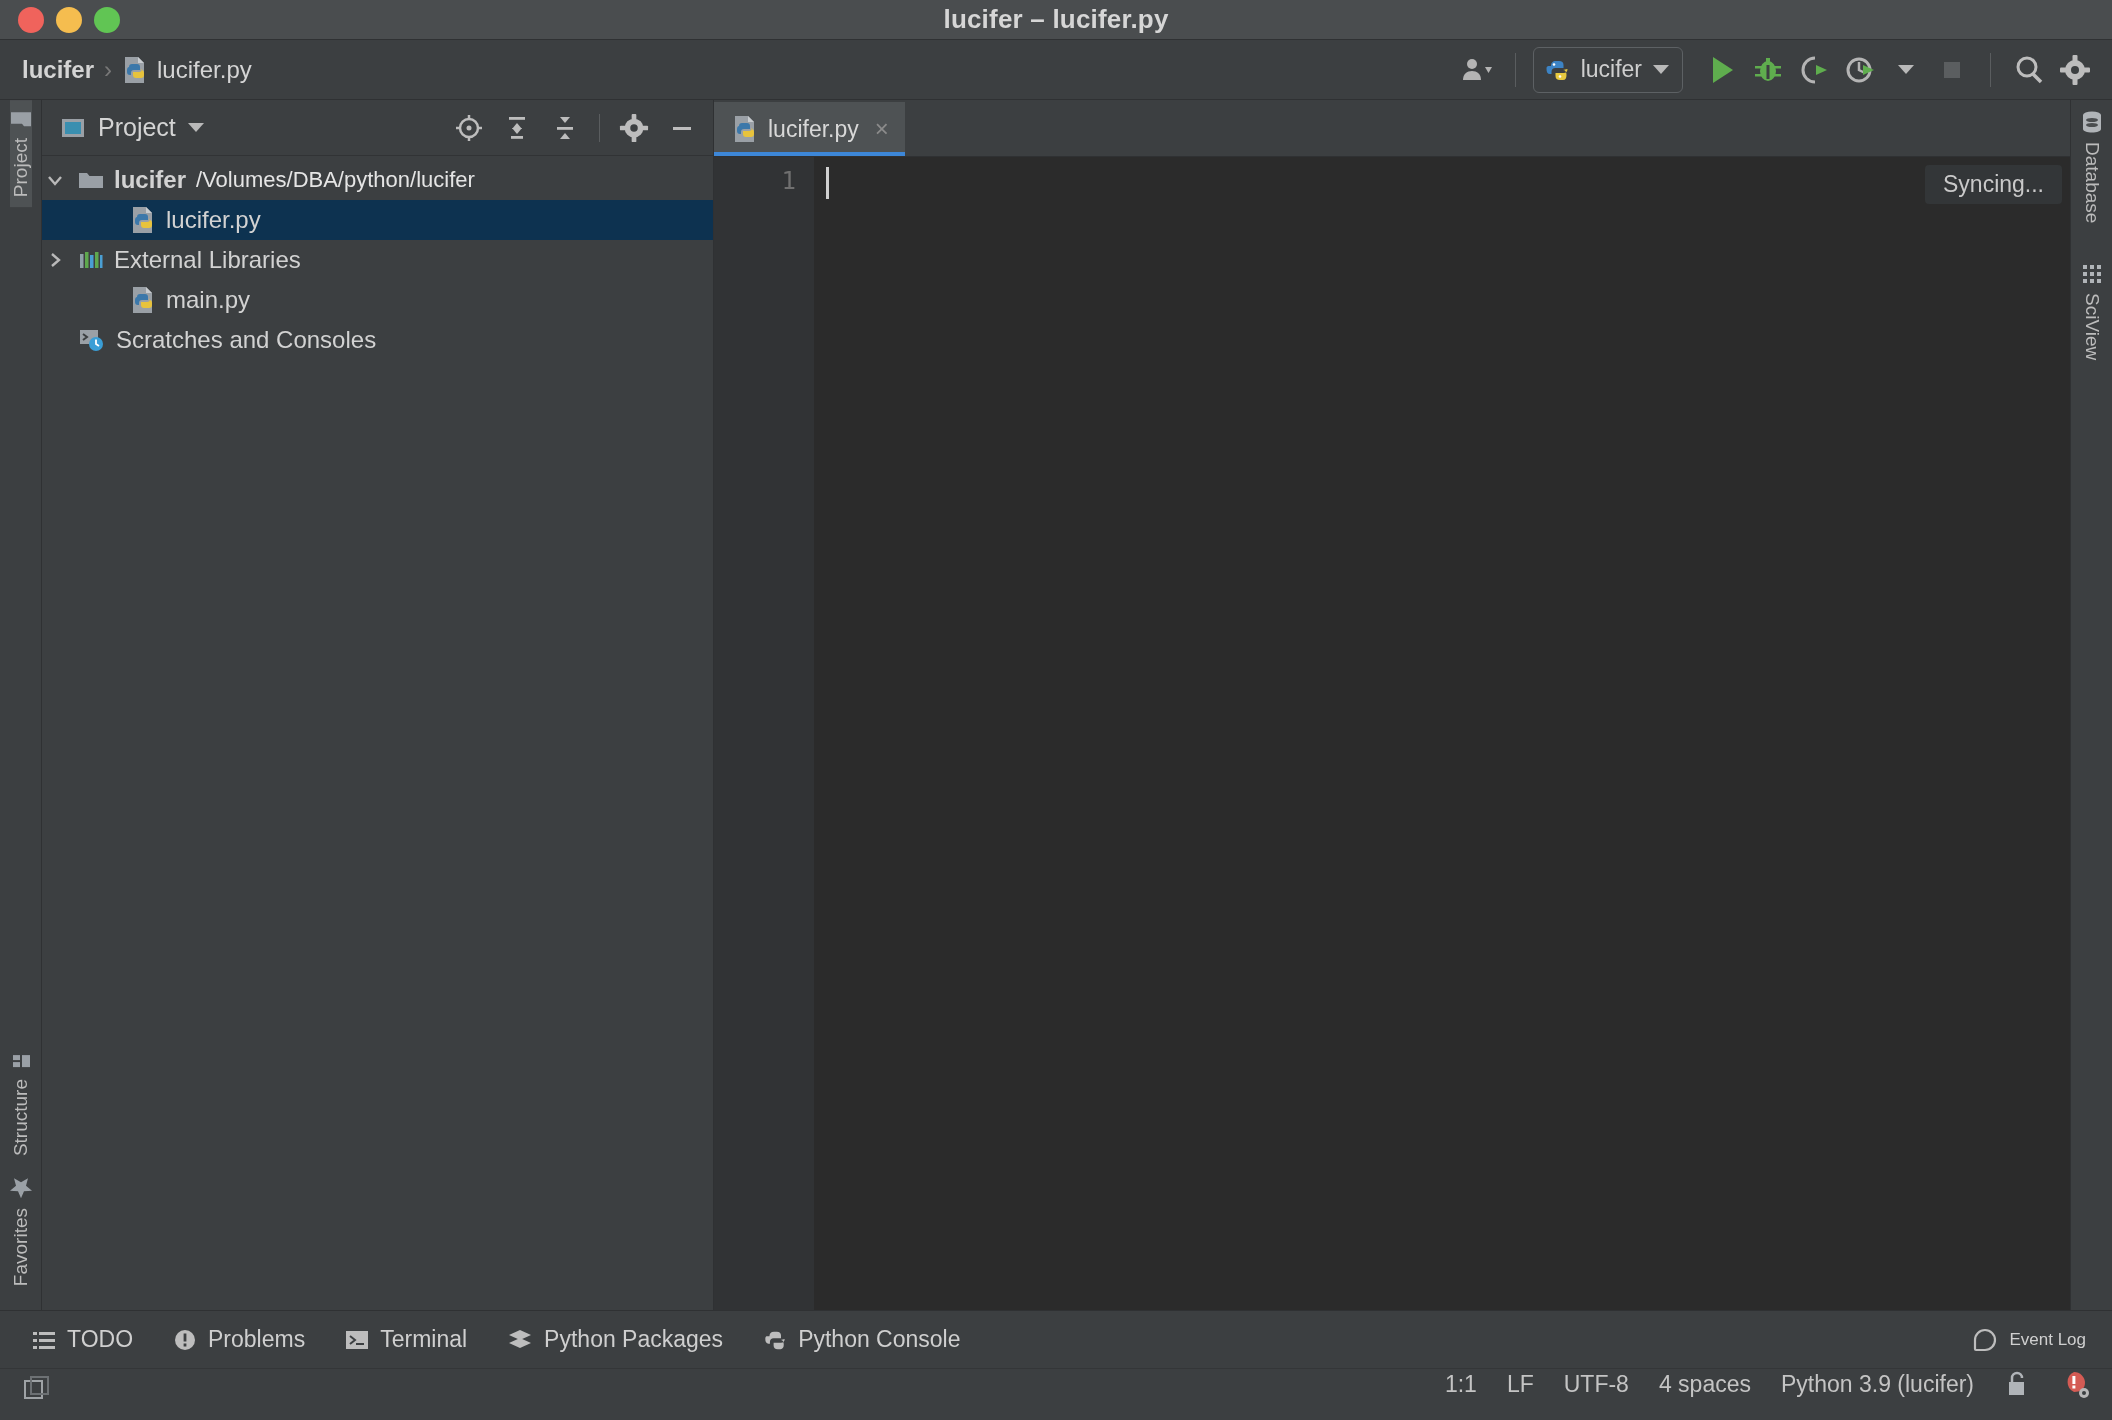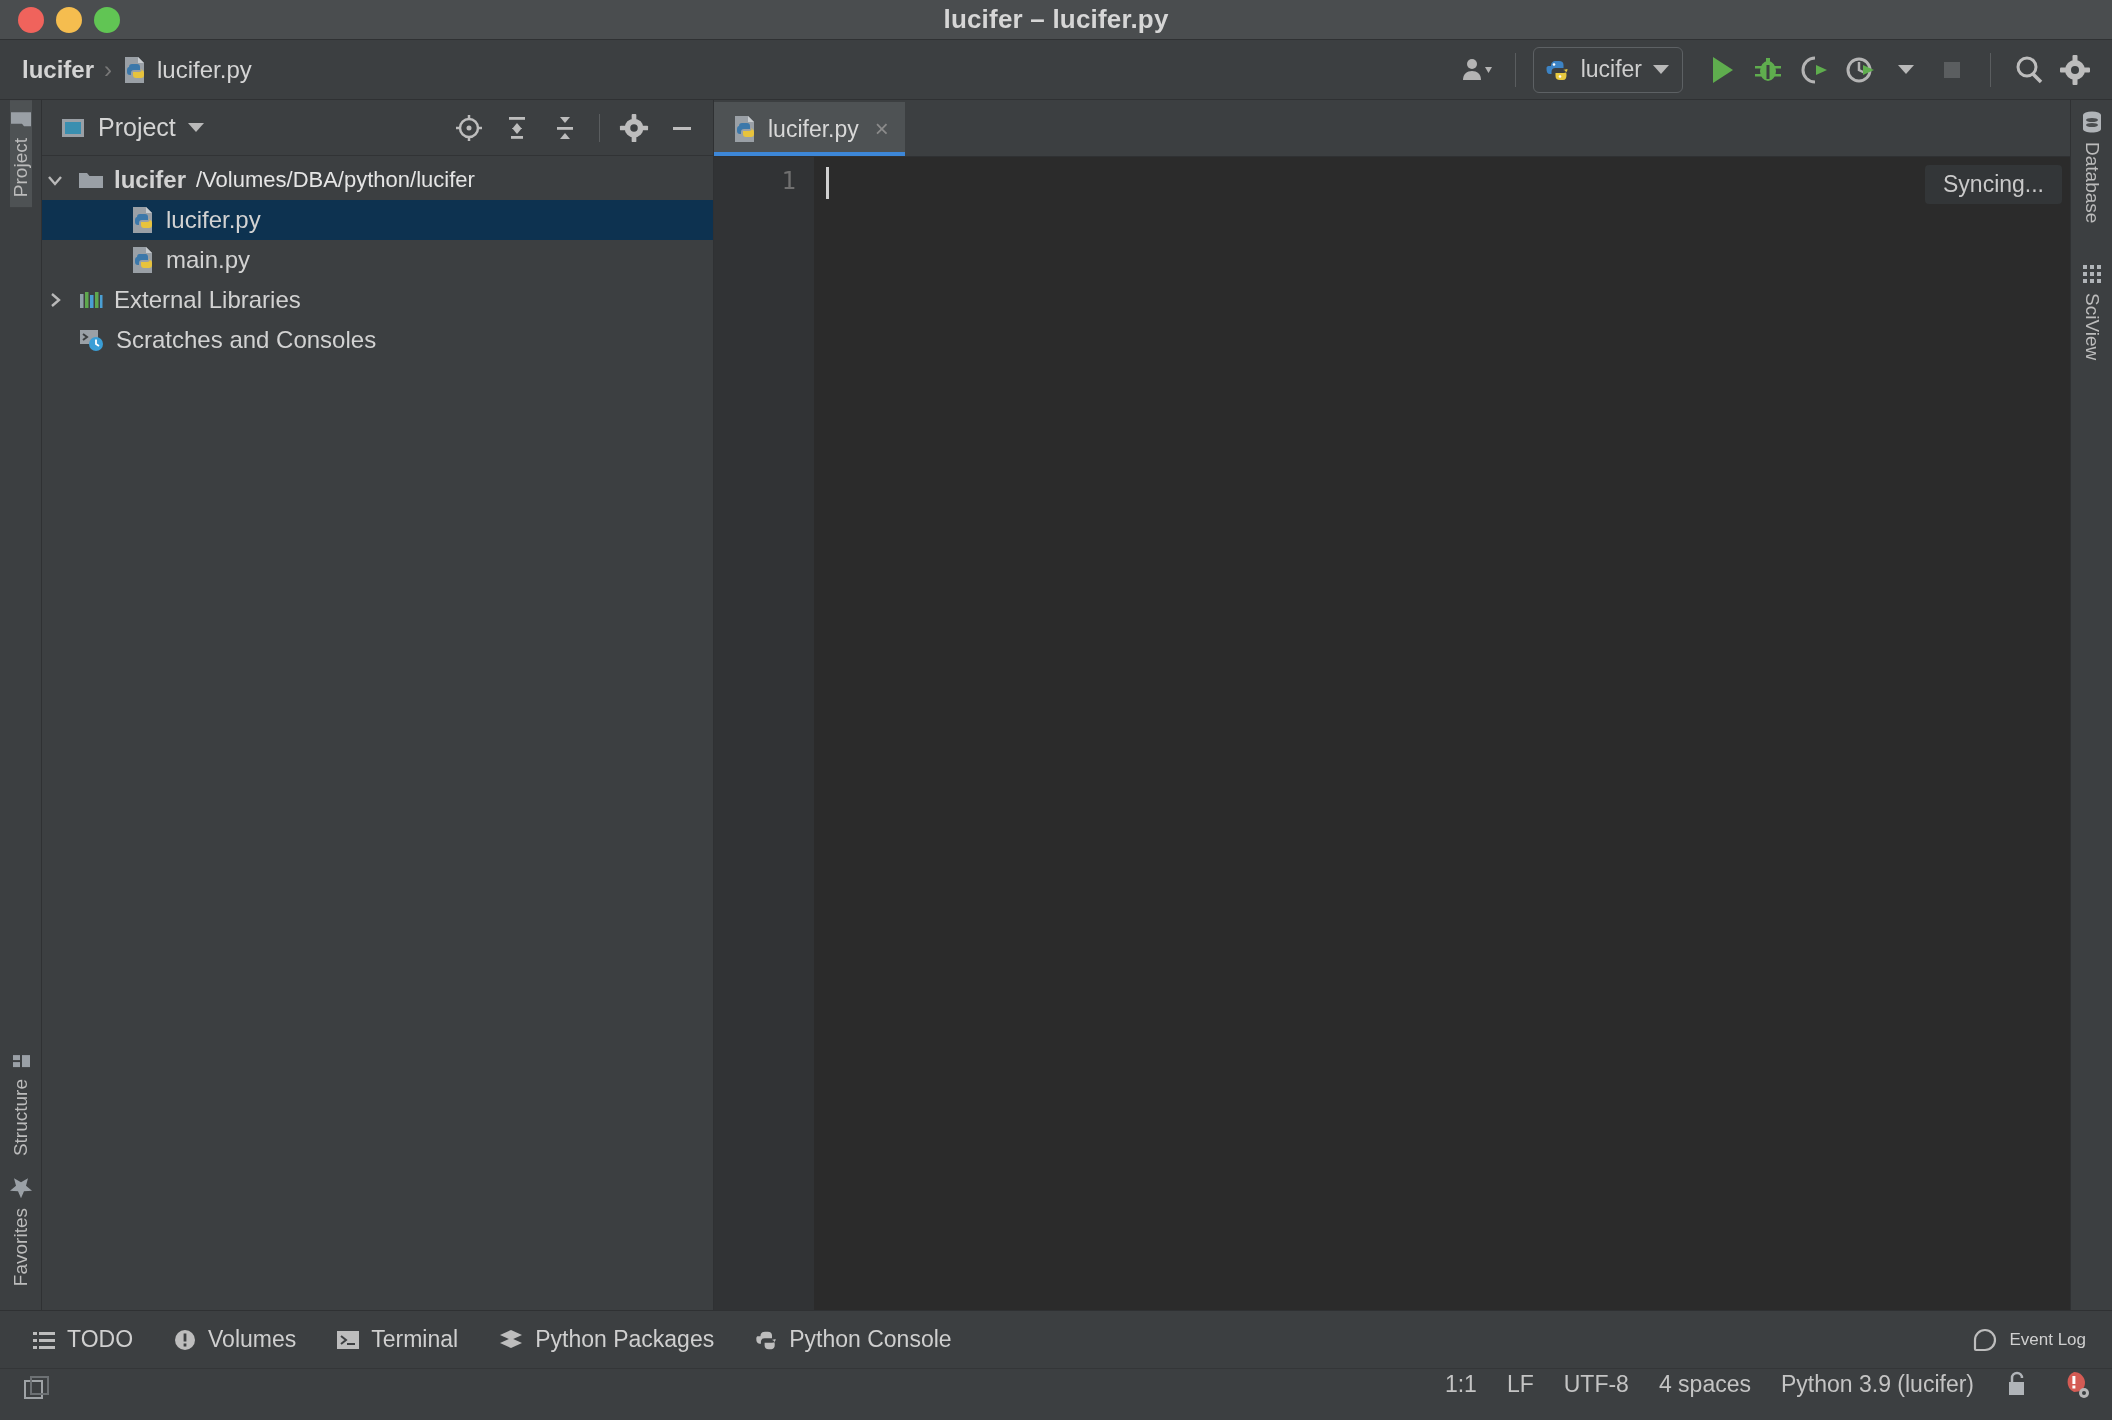--- a/index.html
+++ b/index.html
@@ -371,48 +371,48 @@
               <path d="M3 1 h13 l6 6 v20 H3 Z" fill="#9aa0a6"></path>
               <path d="M16 1 l6 6 h-6 Z" fill="#c8ccd0"></path>
               <path d="M7 11 c0-2 1-3 3-3 h5 c2 0 3 1 3 3 v3 h-6 c-2 0-3 1-3 3 v2 H8 c-2 0-3-1-3-3 v-2 c0-2 1-3 2-3z" fill="#3c78aa"></path>
               <path d="M19 14 c2 0 3 1 3 3 v2 c0 2-1 3-3 3 h-5 c-2 0-3-1-3-3 v-3 h6 c2 0 3-1 3-3z" fill="#e8c33c"></path>
             </svg>
           </span>
           <span>lucifer.py</span>
         </div>
 
         <div class="row">
-          <span class="arrow blank" style="margin-left:52px"></span>
-          <span>
-            <svg width="26" height="28" viewBox="0 0 26 28">
-              <path d="M3 1 h13 l6 6 v20 H3 Z" fill="#9aa0a6"></path>
-              <path d="M16 1 l6 6 h-6 Z" fill="#c8ccd0"></path>
-              <path d="M7 11 c0-2 1-3 3-3 h5 c2 0 3 1 3 3 v3 h-6 c-2 0-3 1-3 3 v2 H8 c-2 0-3-1-3-3 v-2 c0-2 1-3 2-3z" fill="#3c78aa"></path>
-              <path d="M19 14 c2 0 3 1 3 3 v2 c0 2-1 3-3 3 h-5 c-2 0-3-1-3-3 v-3 h6 c2 0 3-1 3-3z" fill="#e8c33c"></path>
-            </svg>
-          </span>
-          <span>main.py</span>
-        </div>
-
-        <div class="row">
           <span class="arrow">
             <svg width="18" height="18" viewBox="0 0 18 18">
                 <path d="M6 3 L13 9 L6 15" fill="none" stroke="#b9b9b9" stroke-width="2.4"></path>
               </svg>
           </span>
           <span>
             <svg width="26" height="24" viewBox="0 0 26 24">
               <rect x="2" y="6" width="3.5" height="14" fill="#8fa0a8"></rect>
               <rect x="7" y="4" width="3.5" height="16" fill="#5fa84e"></rect>
               <rect x="12" y="7" width="3.5" height="13" fill="#4a9fd4"></rect>
               <rect x="17" y="4" width="3.5" height="16" fill="#5fa84e"></rect>
               <rect x="22" y="7" width="2.5" height="13" fill="#4a9fd4"></rect>
             </svg>
           </span>
           <span>External Libraries</span>
+        </div>
+
+        <div class="row">
+          <span class="arrow blank" style="margin-left:52px"></span>
+          <span>
+            <svg width="26" height="28" viewBox="0 0 26 28">
+              <path d="M3 1 h13 l6 6 v20 H3 Z" fill="#9aa0a6"></path>
+              <path d="M16 1 l6 6 h-6 Z" fill="#c8ccd0"></path>
+              <path d="M7 11 c0-2 1-3 3-3 h5 c2 0 3 1 3 3 v3 h-6 c-2 0-3 1-3 3 v2 H8 c-2 0-3-1-3-3 v-2 c0-2 1-3 2-3z" fill="#3c78aa"></path>
+              <path d="M19 14 c2 0 3 1 3 3 v2 c0 2-1 3-3 3 h-5 c-2 0-3-1-3-3 v-3 h6 c2 0 3-1 3-3z" fill="#e8c33c"></path>
+            </svg>
+          </span>
+          <span>main.py</span>
         </div>
 
         <div class="row">
           <span class="arrow blank"></span>
           <span>
             <svg width="28" height="26" viewBox="0 0 28 26">
               <rect x="2" y="3" width="18" height="14" fill="#9aa0a6"></rect>
               <path d="M5 7 L9 10 L5 13" fill="none" stroke="#3c3f41" stroke-width="2"></path>
               <circle cx="18" cy="17" r="7" fill="#3a9ed6"></circle>
               <path d="M18 12.5 V17 L21 19" stroke="#fff" stroke-width="1.8" fill="none"></path>
@@ -503,21 +503,21 @@
       <span>TODO</span>
     </div>
     <div class="tw">
       <span>
         <svg width="24" height="24" viewBox="0 0 24 24">
           <circle cx="12" cy="12" r="10" fill="#bdbdbd"></circle>
           <rect x="10.6" y="5.5" width="2.8" height="8" fill="#3c3f41"></rect>
           <rect x="10.6" y="15.5" width="2.8" height="3" fill="#3c3f41"></rect>
         </svg>
       </span>
-      <span>Volumes</span>
+      <span>Problems</span>
     </div>
     <div class="tw">
       <span>
         <svg width="24" height="22" viewBox="0 0 24 22">
           <rect x="1" y="2" width="22" height="18" fill="#bdbdbd"></rect>
           <path d="M5 7 L10 11 L5 15" fill="none" stroke="#3c3f41" stroke-width="2"></path>
           <rect x="11" y="14" width="8" height="2" fill="#3c3f41"></rect>
         </svg>
       </span>
       <span>Terminal</span>

